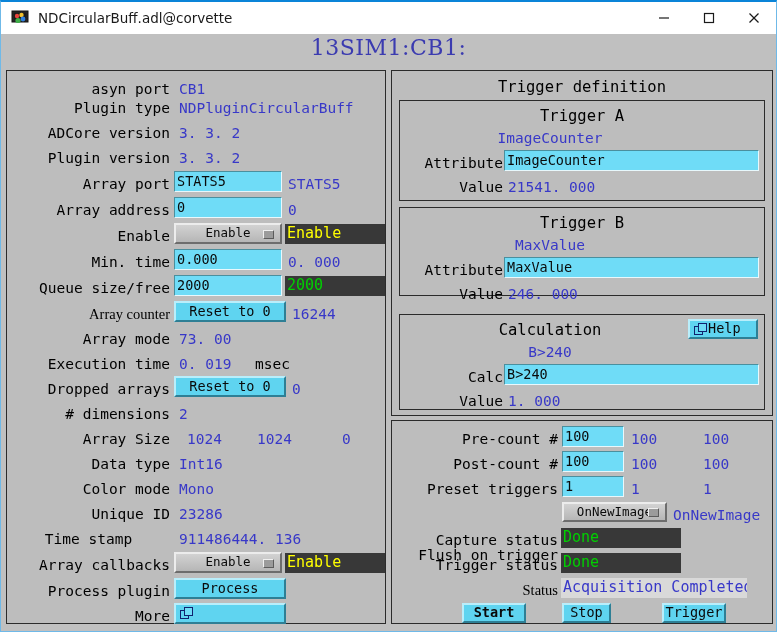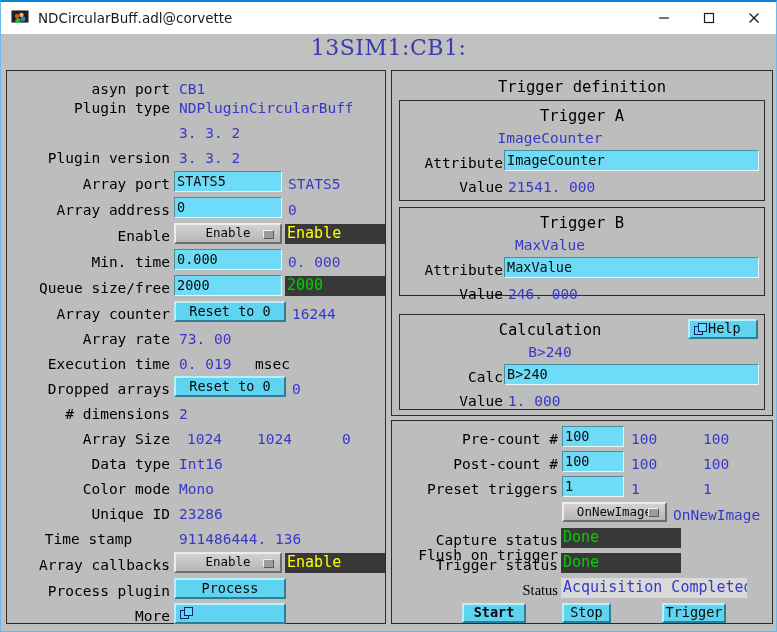--- a/index.html
+++ b/index.html
@@ -274,20 +274,21 @@
   <div class="body">
 
     <div class="frame" style="left:5px; top:8px; width:380px; height:554px;">
 
       <div class="lbl" style="left:0; top:9px; width:163px;">asyn port</div>
       <div class="val" style="left:172px; top:9px;">CB1</div>
 
       <div class="lbl" style="left:0; top:28px; width:163px;">Plugin type</div>
       <div class="val" style="left:172px; top:28px;">NDPluginCircularBuff</div>
 
+      <div class="lbl" style="left:0; top:53px; width:163px;">ADCore version</div>
       <div class="val" style="left:172px; top:53px;">3. 3. 2</div>
 
       <div class="lbl" style="left:0; top:78px; width:163px;">Plugin version</div>
       <div class="val" style="left:172px; top:78px;">3. 3. 2</div>
 
       <div class="lbl" style="left:0; top:104px; width:163px;">Array port</div>
       <div class="entry" style="left:167px; top:100px; width:108px; height:21px;">STATS5</div>
       <div class="val" style="left:281px; top:104px;">STATS5</div>
 
       <div class="lbl" style="left:0; top:130px; width:163px;">Array address</div>
@@ -302,25 +303,25 @@
       <div class="dark yellow" style="left:278px; top:153px; width:100px; height:20px;">Enable</div>
 
       <div class="lbl" style="left:0; top:182px; width:163px;">Min. time</div>
       <div class="entry" style="left:167px; top:178px; width:108px; height:21px;">0.000</div>
       <div class="val" style="left:281px; top:182px;">0. 000</div>
 
       <div class="lbl" style="left:0; top:208px; width:163px;">Queue size/free</div>
       <div class="entry" style="left:167px; top:204px; width:108px; height:21px;">2000</div>
       <div class="dark green" style="left:278px; top:205px; width:100px; height:20px;">2000</div>
 
-      <div class="lbl" style="left:0; top:234px; width:163px;">Array counter</div>
+      <div class="lbl" style="left:0; top:234px; width:163px;font-family:Liberation Serif, serif;">Array counter</div>
       <div class="pbtn" style="left:167px; top:230px; width:112px; height:21px;">Reset to 0</div>
       <div class="val" style="left:285px; top:234px;">16244</div>
 
-      <div class="lbl" style="left:0; top:259px; width:163px;">Array rate</div>
+      <div class="lbl" style="left:0; top:259px; width:163px;">Array mode</div>
       <div class="val" style="left:172px; top:259px;">73. 00</div>
 
       <div class="lbl" style="left:0; top:284px; width:163px;">Execution time</div>
       <div class="val" style="left:172px; top:284px;">0. 019</div>
       <div class="lbl" style="left:248px; top:284px; width:70px; text-align:left;">msec</div>
 
       <div class="lbl" style="left:0; top:309px; width:163px;">Dropped arrays</div>
       <div class="pbtn" style="left:167px; top:305px; width:112px; height:21px;">Reset to 0</div>
       <div class="val" style="left:285px; top:309px;">0</div>
 

